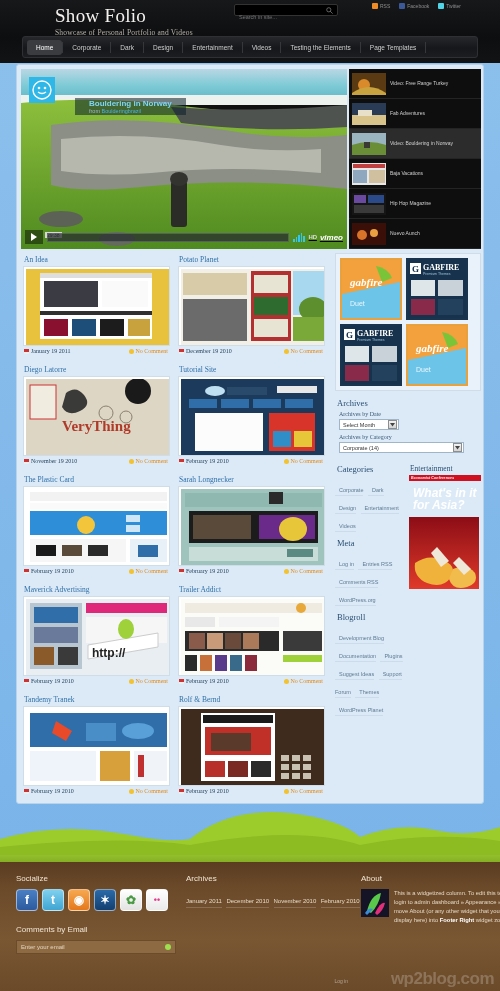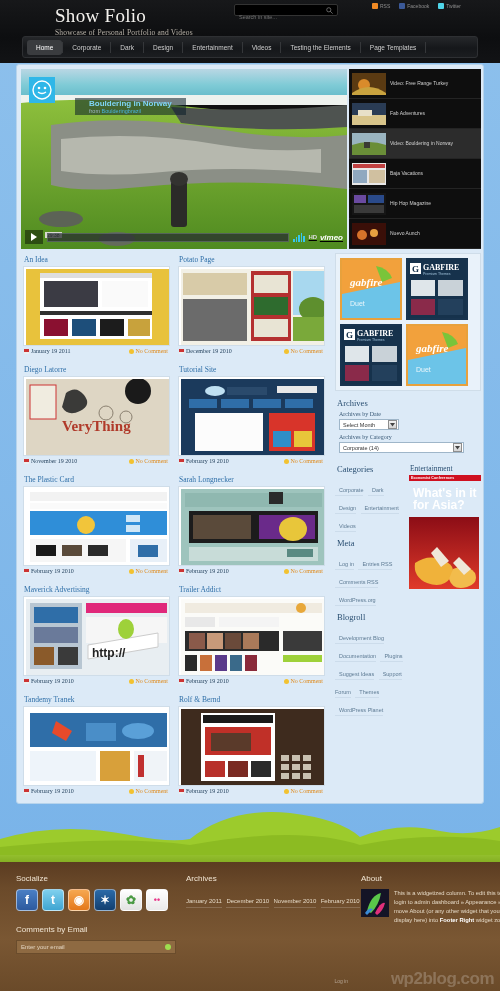--- a/index.html
+++ b/index.html
@@ -95,21 +95,21 @@
   .sel-wrap { margin:0 0 4px 4px; background:#fff; border:1px solid #9fb6c9; height:11px; display:flex; align-items:center;
      justify-content:space-between; font-size:5.5px; color:#333; padding:0 1px 0 3px; }
   .sel-wrap.w1 { width:60px;} .sel-wrap.w2 { width:125px;}
   .sel-btn { width:9px; height:9px; background:linear-gradient(#f4f4f4,#d3d3d3); border:1px solid #8d8d8d;
      display:flex; align-items:center; justify-content:center; }
   .cols { display:flex; gap:4px; }
   .col-l { width:70px; }
   .lnk { font-size:5.5px; color:#5e7b94; padding:2.5px 0 2.5px 4px; border-bottom:1px solid #ccdceb; }
   .adv-col { width:72px; }
   .adv-h { font-family:"Liberation Serif", serif; font-size:7.5px; color:#2a4f72; margin:7px 0 2px 1px;}
-  .adv-banner { width:70px; height:278px; background:#000; position:relative; overflow:hidden;}
+  .adv-banner { width:70px; height:278px; background:#000; position:relative; overflow:hidden;font-style:italic;}
   .adv-banner .ec { background:#cf1020; color:#fff; font-size:3.6px; font-weight:bold; padding:1px 2px; letter-spacing:.1px;}
   .adv-banner .q { color:#fff; font-size:12px; font-weight:bold; line-height:1.02; padding:6px 4px 0; }
   .adv-banner .f1 { color:#fff; font-size:7.5px; font-weight:bold; line-height:1.15; padding:22px 4px 0;}
   .adv-banner .f2 { color:#e0303c; font-size:8.5px; font-weight:bold; line-height:1.15; padding:0 4px;}
   .adv-banner .dt { color:#fff; font-size:5.5px; font-weight:bold; line-height:1.2; padding:14px 4px 0;}
   .adv-banner .grad { position:absolute; left:0; bottom:0; width:70px; height:72px;
       background:linear-gradient(#8c0d16,#e03a2a); }
 
   
   .fw { position:absolute; color:#e8dcc9; }
@@ -344,21 +344,21 @@
             <span>January 19 2011</span>
           </span>
         <span class="c">
             <i class="ico-com"></i>
             <span>No Comment</span>
           </span>
       </div>
     </div>
 
     <div class="post">
-      <div class="ph">Potato Page</div>
+      <div class="ph">Potato Planet</div>
       <div class="card">
         <svg width="145" height="76" viewBox="0 0 145 76">
             <rect width="145" height="76" fill="#f2f0e6"></rect>
             <rect x="2" y="4" width="64" height="22" fill="#d8cba8"></rect>
             <rect x="2" y="30" width="64" height="42" fill="#6b6b6b"></rect>
             <rect x="70" y="2" width="40" height="70" fill="#b43030"></rect>
             <rect x="73" y="6" width="34" height="18" fill="#e8e4d4"></rect>
             <rect x="73" y="28" width="34" height="18" fill="#2e6b2e"></rect>
             <rect x="73" y="50" width="34" height="18" fill="#e8e4d4"></rect>
             <rect x="112" y="2" width="33" height="44" fill="#a8d8ef"></rect>

